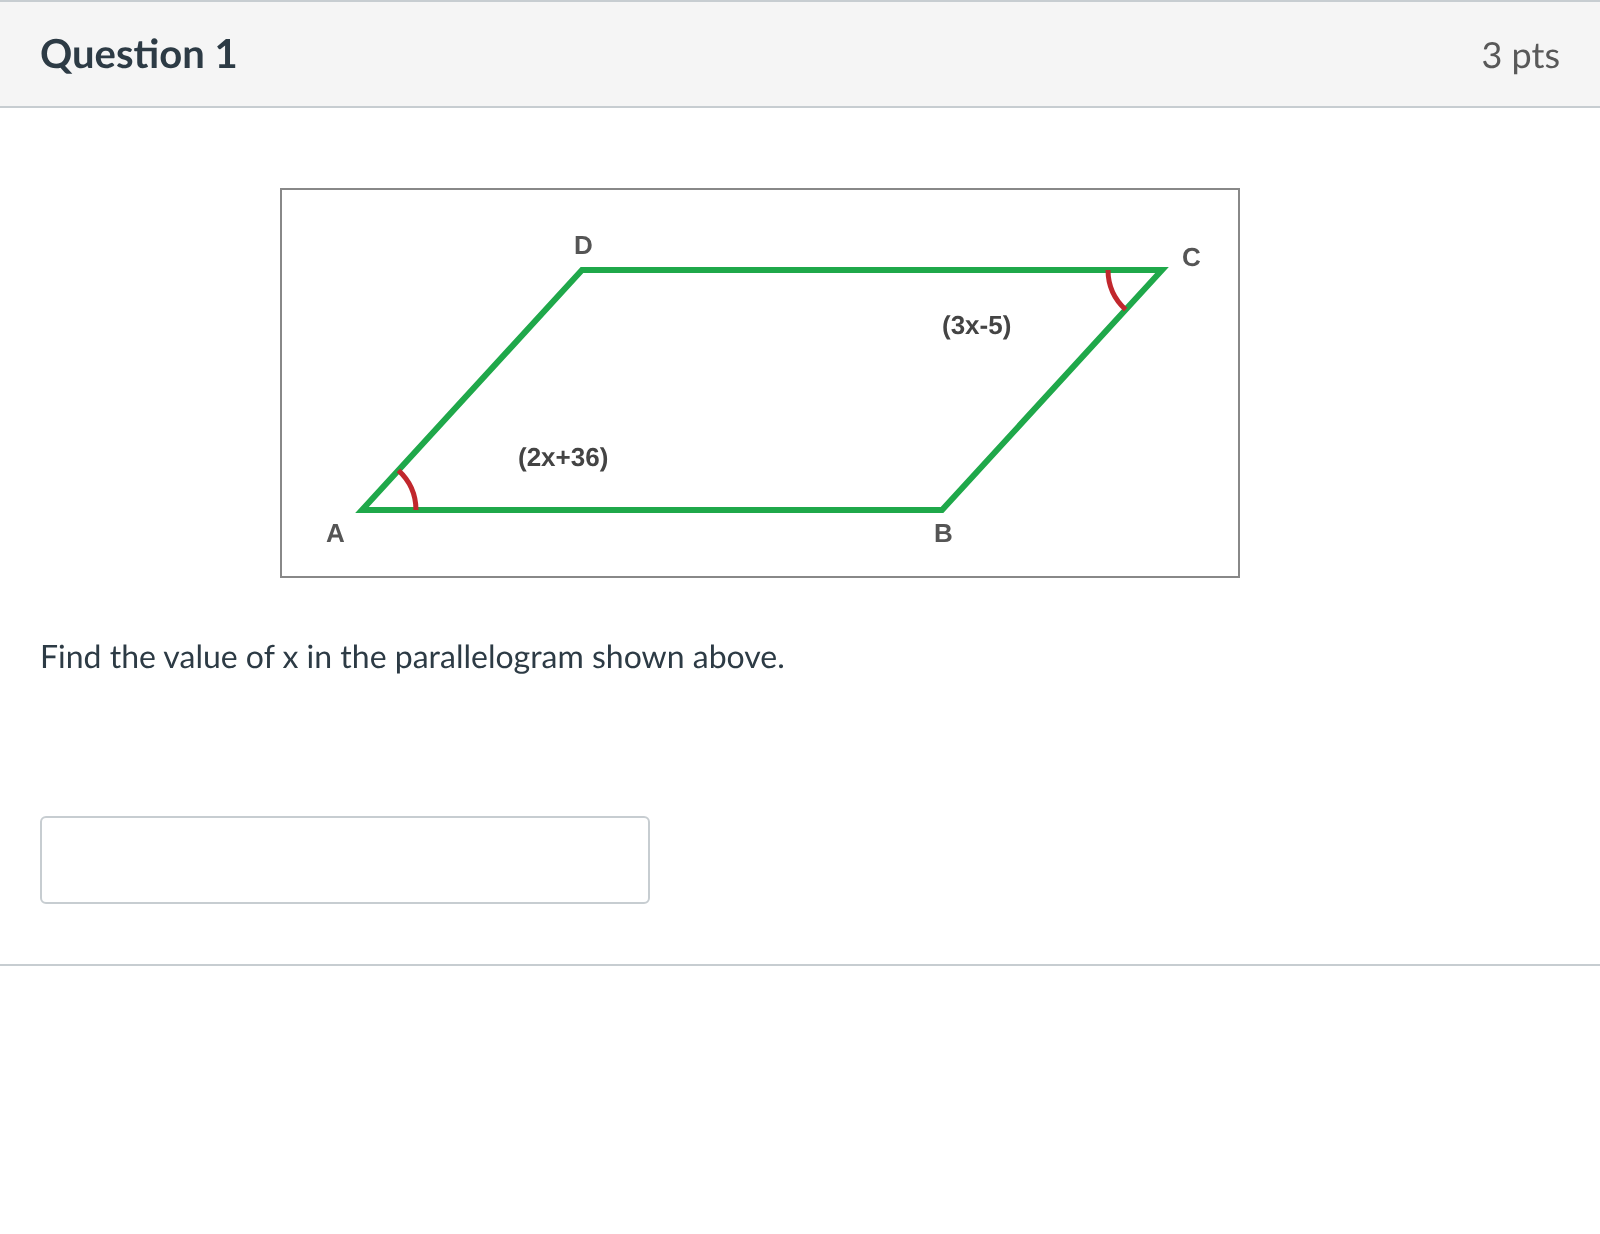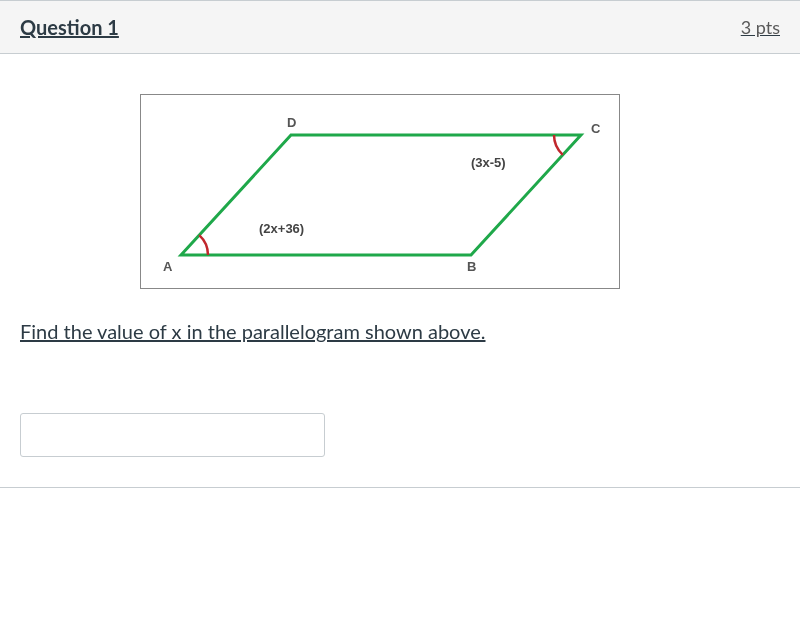--- a/index.html
+++ b/index.html
@@ -10,21 +10,20 @@
     body {
       font-family: "Lato", "Helvetica Neue", Helvetica, Arial, sans-serif;
       background: #fff;
       color: #2d3b45;
       width: 800px;
     }
     .question-container {
       border: 1px solid #c7cdd1;
       border-left: none;
       border-right: none;
-      text-decoration: underline;
     }
     .question-header {
       display: flex;
       justify-content: space-between;
       align-items: center;
       padding: 14px 20px;
       background: #f5f5f5;
       border-bottom: 1px solid #c7cdd1;
     }
     .question-title {
@@ -48,21 +47,21 @@
       border: 1px solid #888;
       width: 480px;
       height: 195px;
       position: relative;
       background: #fff;
     }
     .figure svg {
       display: block;
     }
     .prompt {
-      font-size: 20px;
+      font-size: 16px;
       color: #2d3b45;
       margin-bottom: 70px;
       margin-left: 0;
     }
     .answer-input {
       width: 305px;
       height: 44px;
       border: 1px solid #c7cdd1;
       border-radius: 3px;
       padding: 8px 12px;

